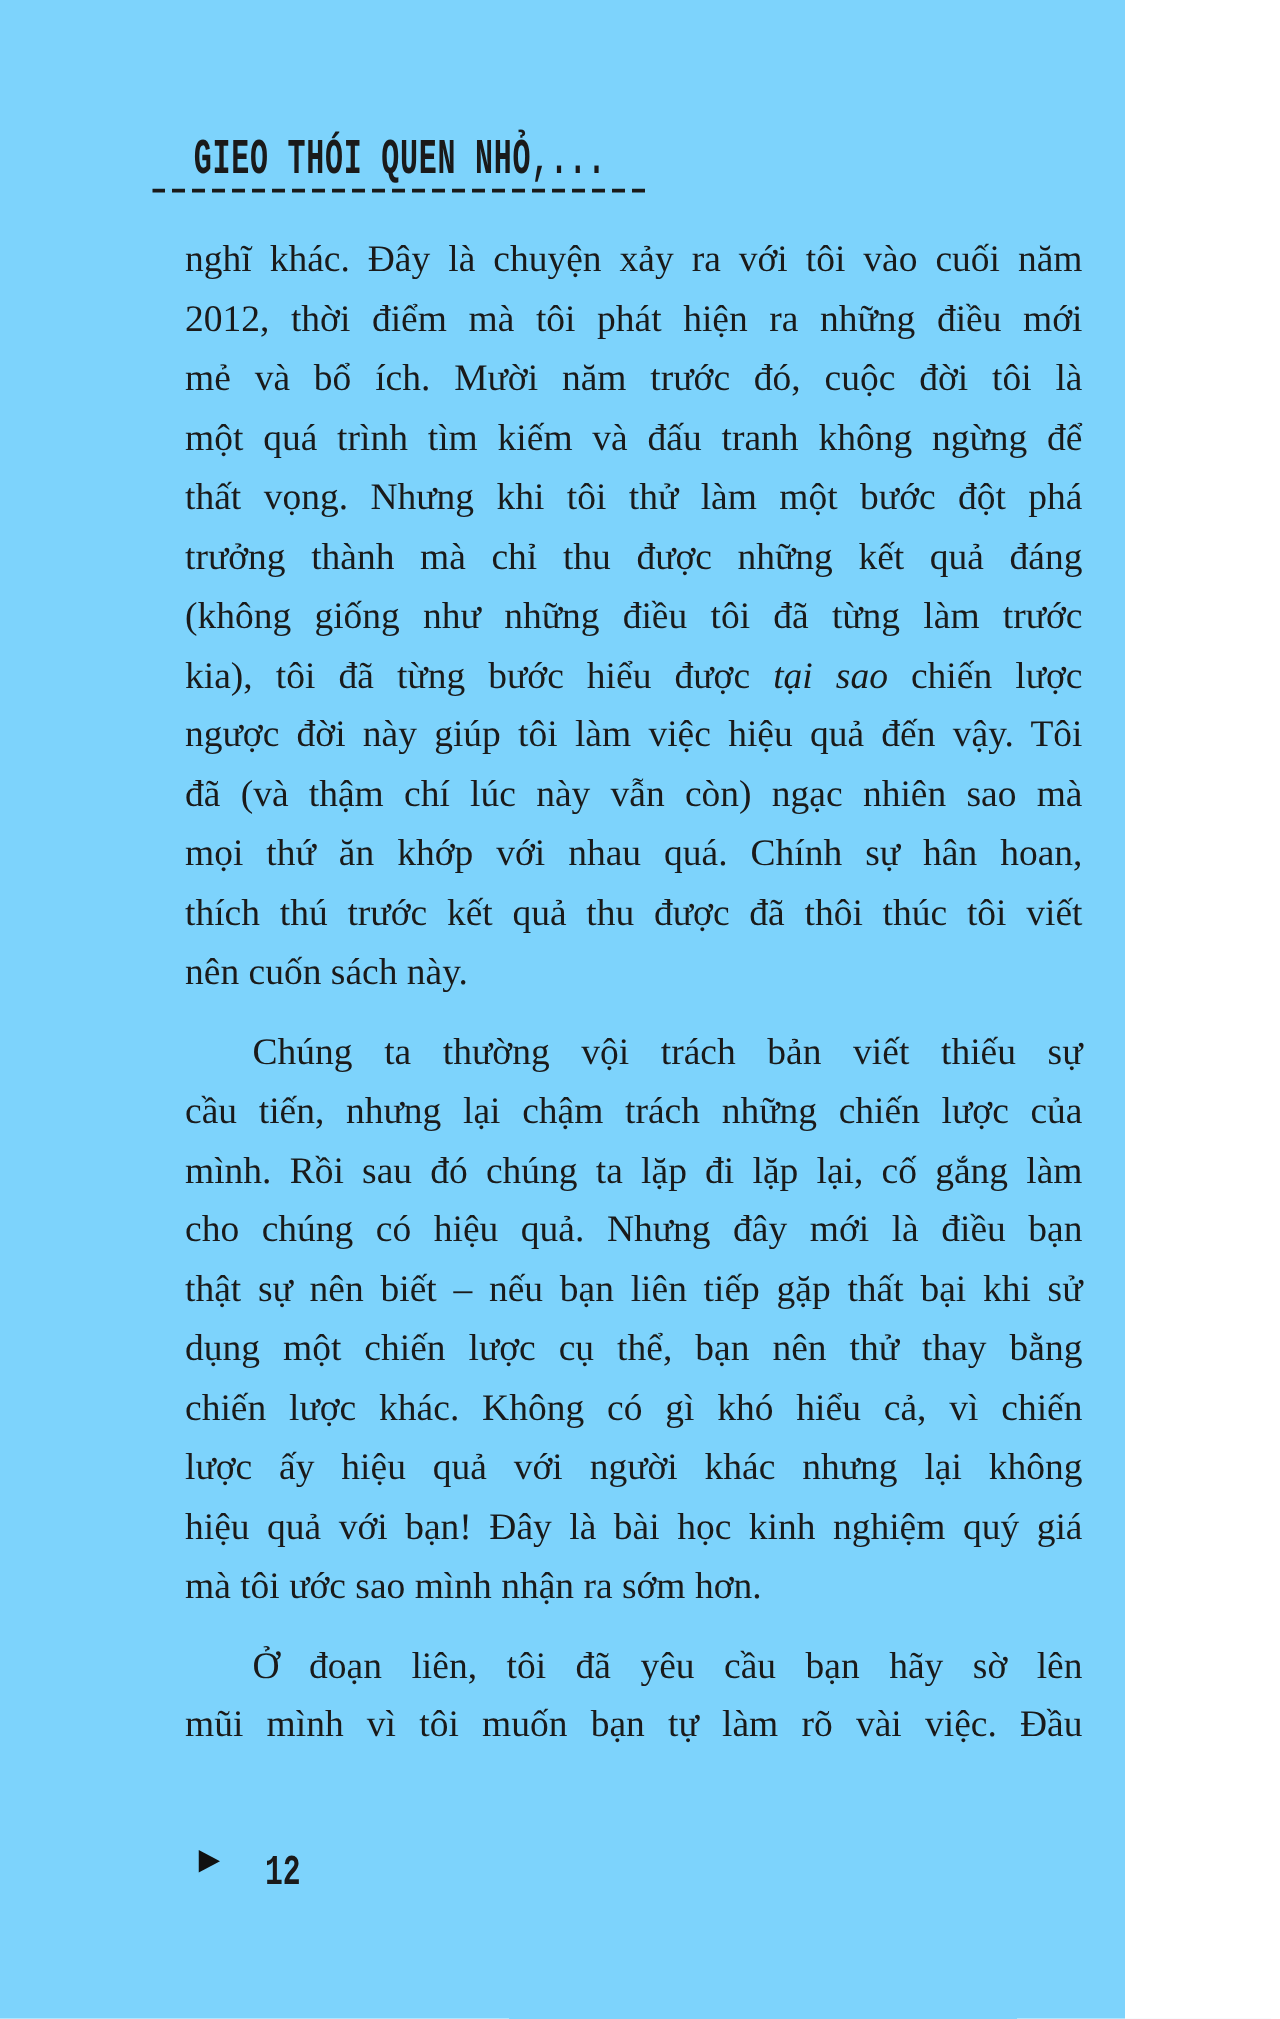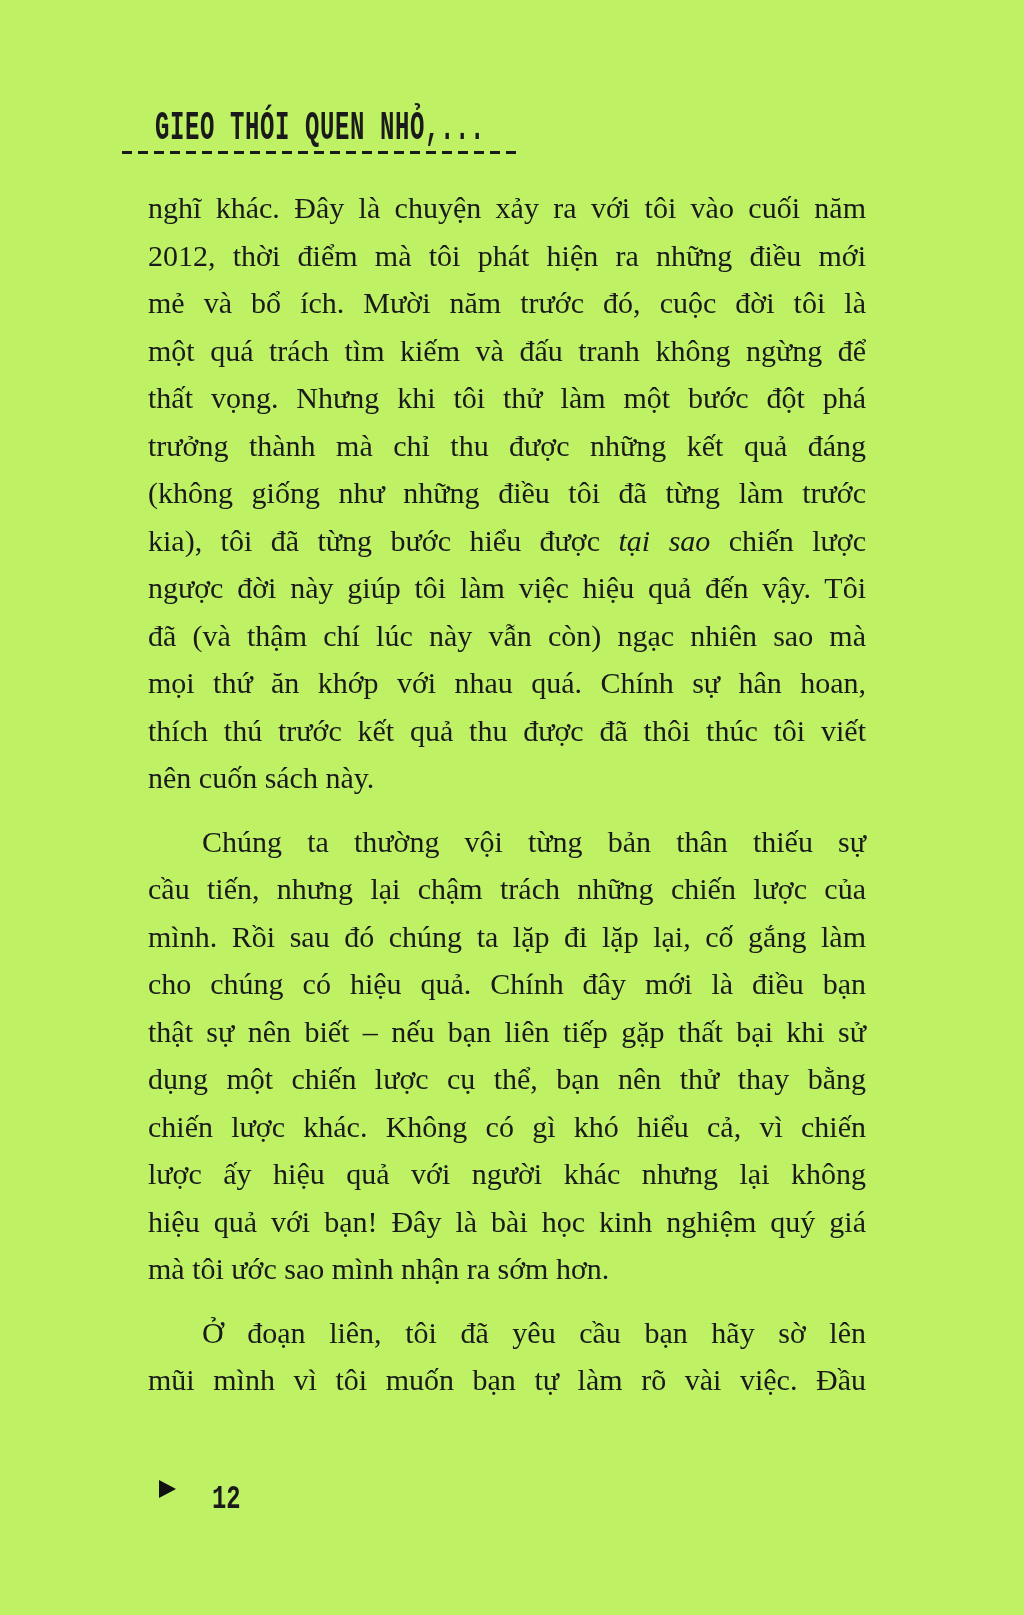--- a/index.html
+++ b/index.html
@@ -2,23 +2,23 @@
 <html><head>
 <meta charset="utf-8">
 <style>
   html, body {
     margin: 0;
     padding: 0;
     background: #ffffff;
   }
   .page {
     position: relative;
-    width: 1024px;
+    width: 900px;
     height: 1615px;
-    background: #bef264;
+    background: #7dd3fc;
     overflow: hidden;
     font-family: "Liberation Serif", serif;
     color: #1a1a1a;
   }
   .running-title {
     position: absolute;
     left: 155px;
     top: 106px;
     font-family: "Liberation Mono", monospace;
     font-weight: 700;
@@ -96,34 +96,34 @@
 <div class="page">
 
   <div class="running-title">GIEO THÓI QUEN NHỎ,...</div>
 
   <div class="divider"></div>
 
   <div class="body-text">
     <div class="line">nghĩ khác. Đây là chuyện xảy ra với tôi vào cuối năm</div>
     <div class="line">2012, thời điểm mà tôi phát hiện ra những điều mới</div>
     <div class="line">mẻ và bổ ích. Mười năm trước đó, cuộc đời tôi là</div>
-    <div class="line">một quá trách tìm kiếm và đấu tranh không ngừng để</div>
+    <div class="line">một quá trình tìm kiếm và đấu tranh không ngừng để</div>
     <div class="line">thất vọng. Nhưng khi tôi thử làm một bước đột phá</div>
     <div class="line">trưởng thành mà chỉ thu được những kết quả đáng</div>
     <div class="line">(không giống như những điều tôi đã từng làm trước</div>
     <div class="line"><span>kia), tôi đã từng bước hiểu được </span><em>tại sao</em><span> chiến lược</span></div>
     <div class="line">ngược đời này giúp tôi làm việc hiệu quả đến vậy. Tôi</div>
     <div class="line">đã (và thậm chí lúc này vẫn còn) ngạc nhiên sao mà</div>
     <div class="line">mọi thứ ăn khớp với nhau quá. Chính sự hân hoan,</div>
     <div class="line">thích thú trước kết quả thu được đã thôi thúc tôi viết</div>
     <div class="line left-last">nên cuốn sách này.</div>
-    <div class="line indent para-gap">Chúng ta thường vội từng bản thân thiếu sự</div>
+    <div class="line indent para-gap">Chúng ta thường vội trách bản viết thiếu sự</div>
     <div class="line">cầu tiến, nhưng lại chậm trách những chiến lược của</div>
     <div class="line">mình. Rồi sau đó chúng ta lặp đi lặp lại, cố gắng làm</div>
-    <div class="line">cho chúng có hiệu quả. Chính đây mới là điều bạn</div>
+    <div class="line">cho chúng có hiệu quả. Nhưng đây mới là điều bạn</div>
     <div class="line">thật sự nên biết – nếu bạn liên tiếp gặp thất bại khi sử</div>
     <div class="line">dụng một chiến lược cụ thể, bạn nên thử thay bằng</div>
     <div class="line">chiến lược khác. Không có gì khó hiểu cả, vì chiến</div>
     <div class="line">lược ấy hiệu quả với người khác nhưng lại không</div>
     <div class="line">hiệu quả với bạn! Đây là bài học kinh nghiệm quý giá</div>
     <div class="line left-last">mà tôi ước sao mình nhận ra sớm hơn.</div>
     <div class="line indent para-gap">Ở đoạn liên, tôi đã yêu cầu bạn hãy sờ lên</div>
     <div class="line">mũi mình vì tôi muốn bạn tự làm rõ vài việc. Đầu</div>
   </div>
 

